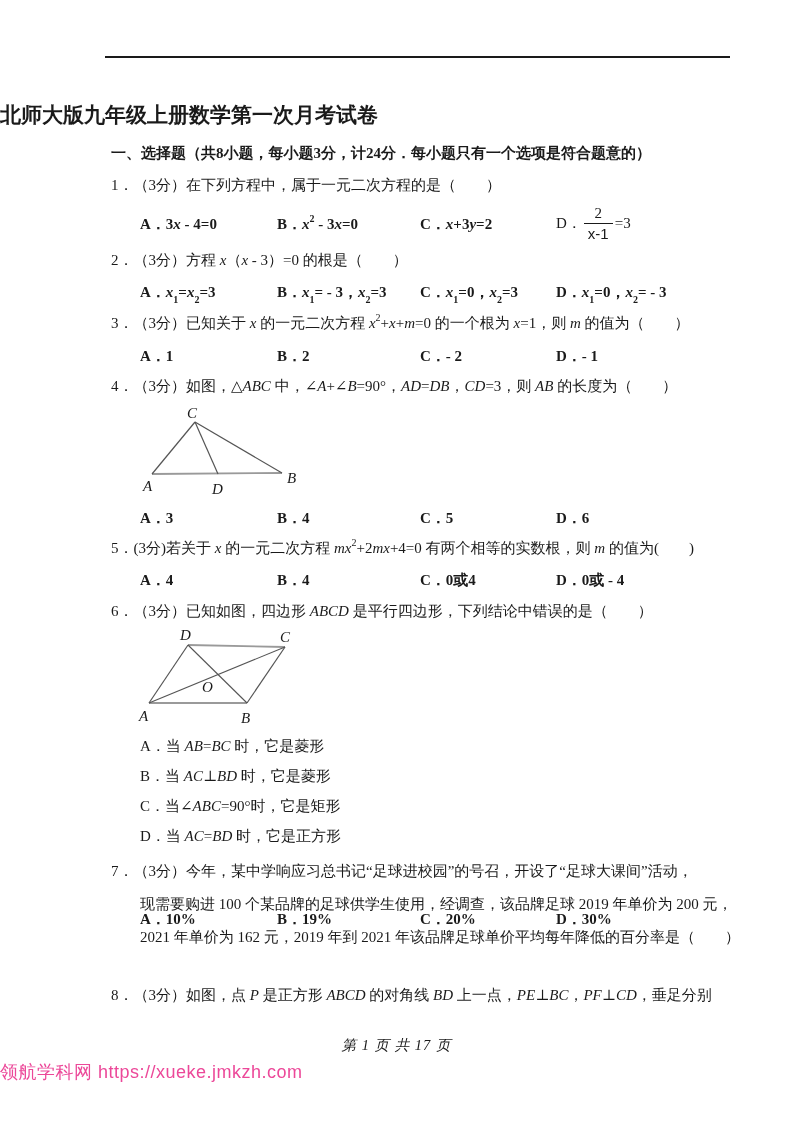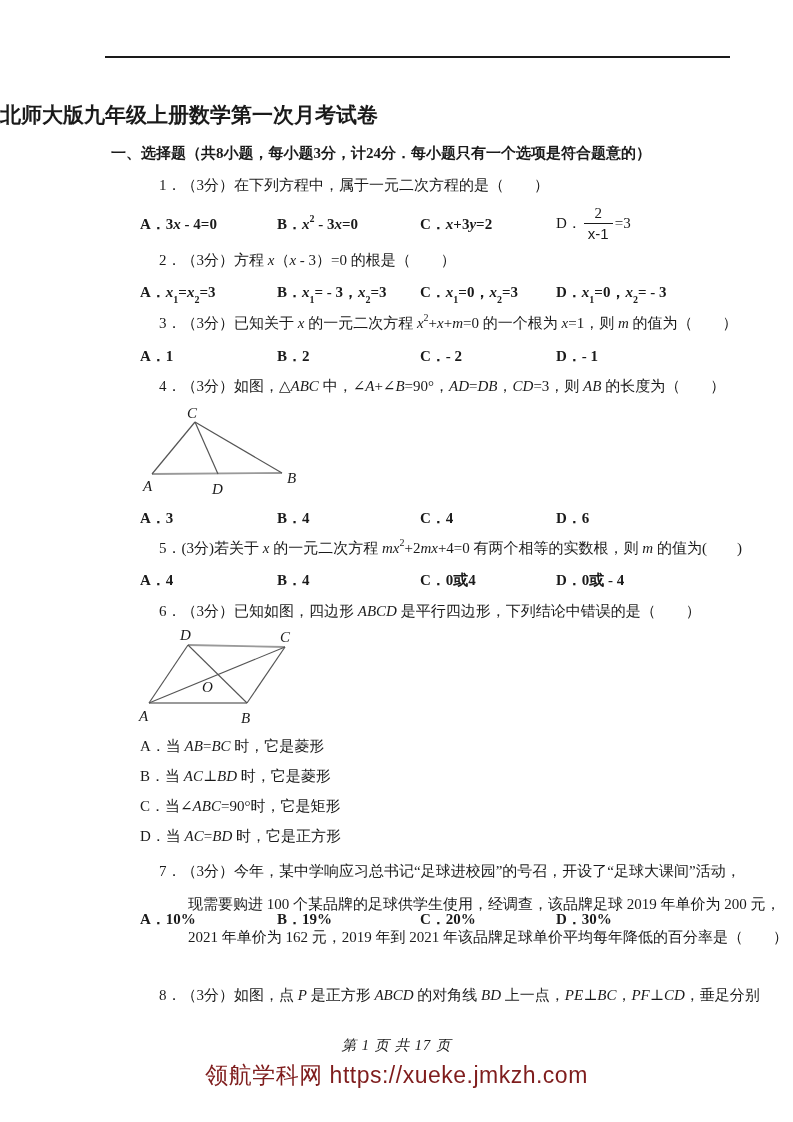--- a/index.html
+++ b/index.html
@@ -15,21 +15,21 @@
   .title{
     position:absolute;left:0;top:102px;width:100%;
     text-align:left;font-size:21px;font-weight:bold;line-height:26px;margin:0;
   }
   .section{
     position:absolute;left:111px;top:144px;
     font-size:15px;font-weight:bold;white-space:nowrap;
   }
   .stem{
     position:absolute;left:111px;
-    font-size:15px;white-space:nowrap;line-height:19px;margin-left:48px;
+    font-size:15px;white-space:nowrap;line-height:19px;
   }
   .cont{left:140px;}
   .optrow{position:absolute;left:0;top:0;width:793px;height:20px;}
   .opt{
     position:absolute;top:0;font-size:15px;white-space:nowrap;line-height:19px;font-weight:bold;
   }
   .c1{left:140px}.c2{left:277px}.c3{left:420px}.c4{left:556px}
   .optline{position:absolute;left:140px;font-size:15px;white-space:nowrap;line-height:19px;}
   .fracopt{
     position:absolute;left:556px;top:200px;height:46px;
@@ -42,23 +42,23 @@
   sup{font-size:10px;position:relative;top:-1px;vertical-align:super;line-height:0;}
   sub{font-size:10px;position:relative;bottom:-2px;vertical-align:sub;line-height:0;}
   .fig{position:absolute;}
   .fig svg{display:block;}
   .fig text{font-family:"Liberation Serif","DejaVu Serif",serif;font-style:italic;font-size:15px;fill:#1a1a1a;}
   .footer{
     position:absolute;left:0;top:1036px;width:100%;text-align:center;
     font-size:14.5px;letter-spacing:1px;font-style:italic;
   }
   .watermark{
-    position:absolute;left:0;top:1060px;width:100%;text-align:center;
+    position:absolute;left:0;top:1060px;width:100%;
     font-family:"Liberation Sans","DejaVu Sans",sans-serif;
-    font-size:23px;color:#7f1d1d;letter-spacing:0.5px;
+    font-size:18px;color:#ec4899;letter-spacing:0.5px;
   }
 </style>
 </head>
 <body>
 
 <div class="page">
 
   <div class="rule"></div>
 
   <h1 class="title">北师大版九年级上册数学第一次月考试卷</h1>
@@ -107,21 +107,21 @@
       <text x="47" y="14">C</text>
       <text x="3" y="87">A</text>
       <text x="72" y="90">D</text>
       <text x="147" y="79">B</text>
     </svg>
   </div>
 
   <div class="optrow" style="top:509px">
     <span class="opt c1">A．3</span>
     <span class="opt c2">B．4</span>
-    <span class="opt c3">C．4</span>
+    <span class="opt c3">C．5</span>
     <span class="opt c4">D．6</span>
   </div>
 
   <div class="stem" style="top:539px">5．(3分)若关于 <i>x</i> 的一元二次方程 <i>mx</i><sup>2</sup>+2<i>mx</i>+4=0 有两个相等的实数根，则 <i>m</i> 的值为(　　)</div>
   <div class="optrow" style="top:571px">
     <span class="opt c1">A．4</span>
     <span class="opt c2">B．4</span>
     <span class="opt c3">C．0或4</span>
     <span class="opt c4">D．0或 - 4</span>
   </div>

